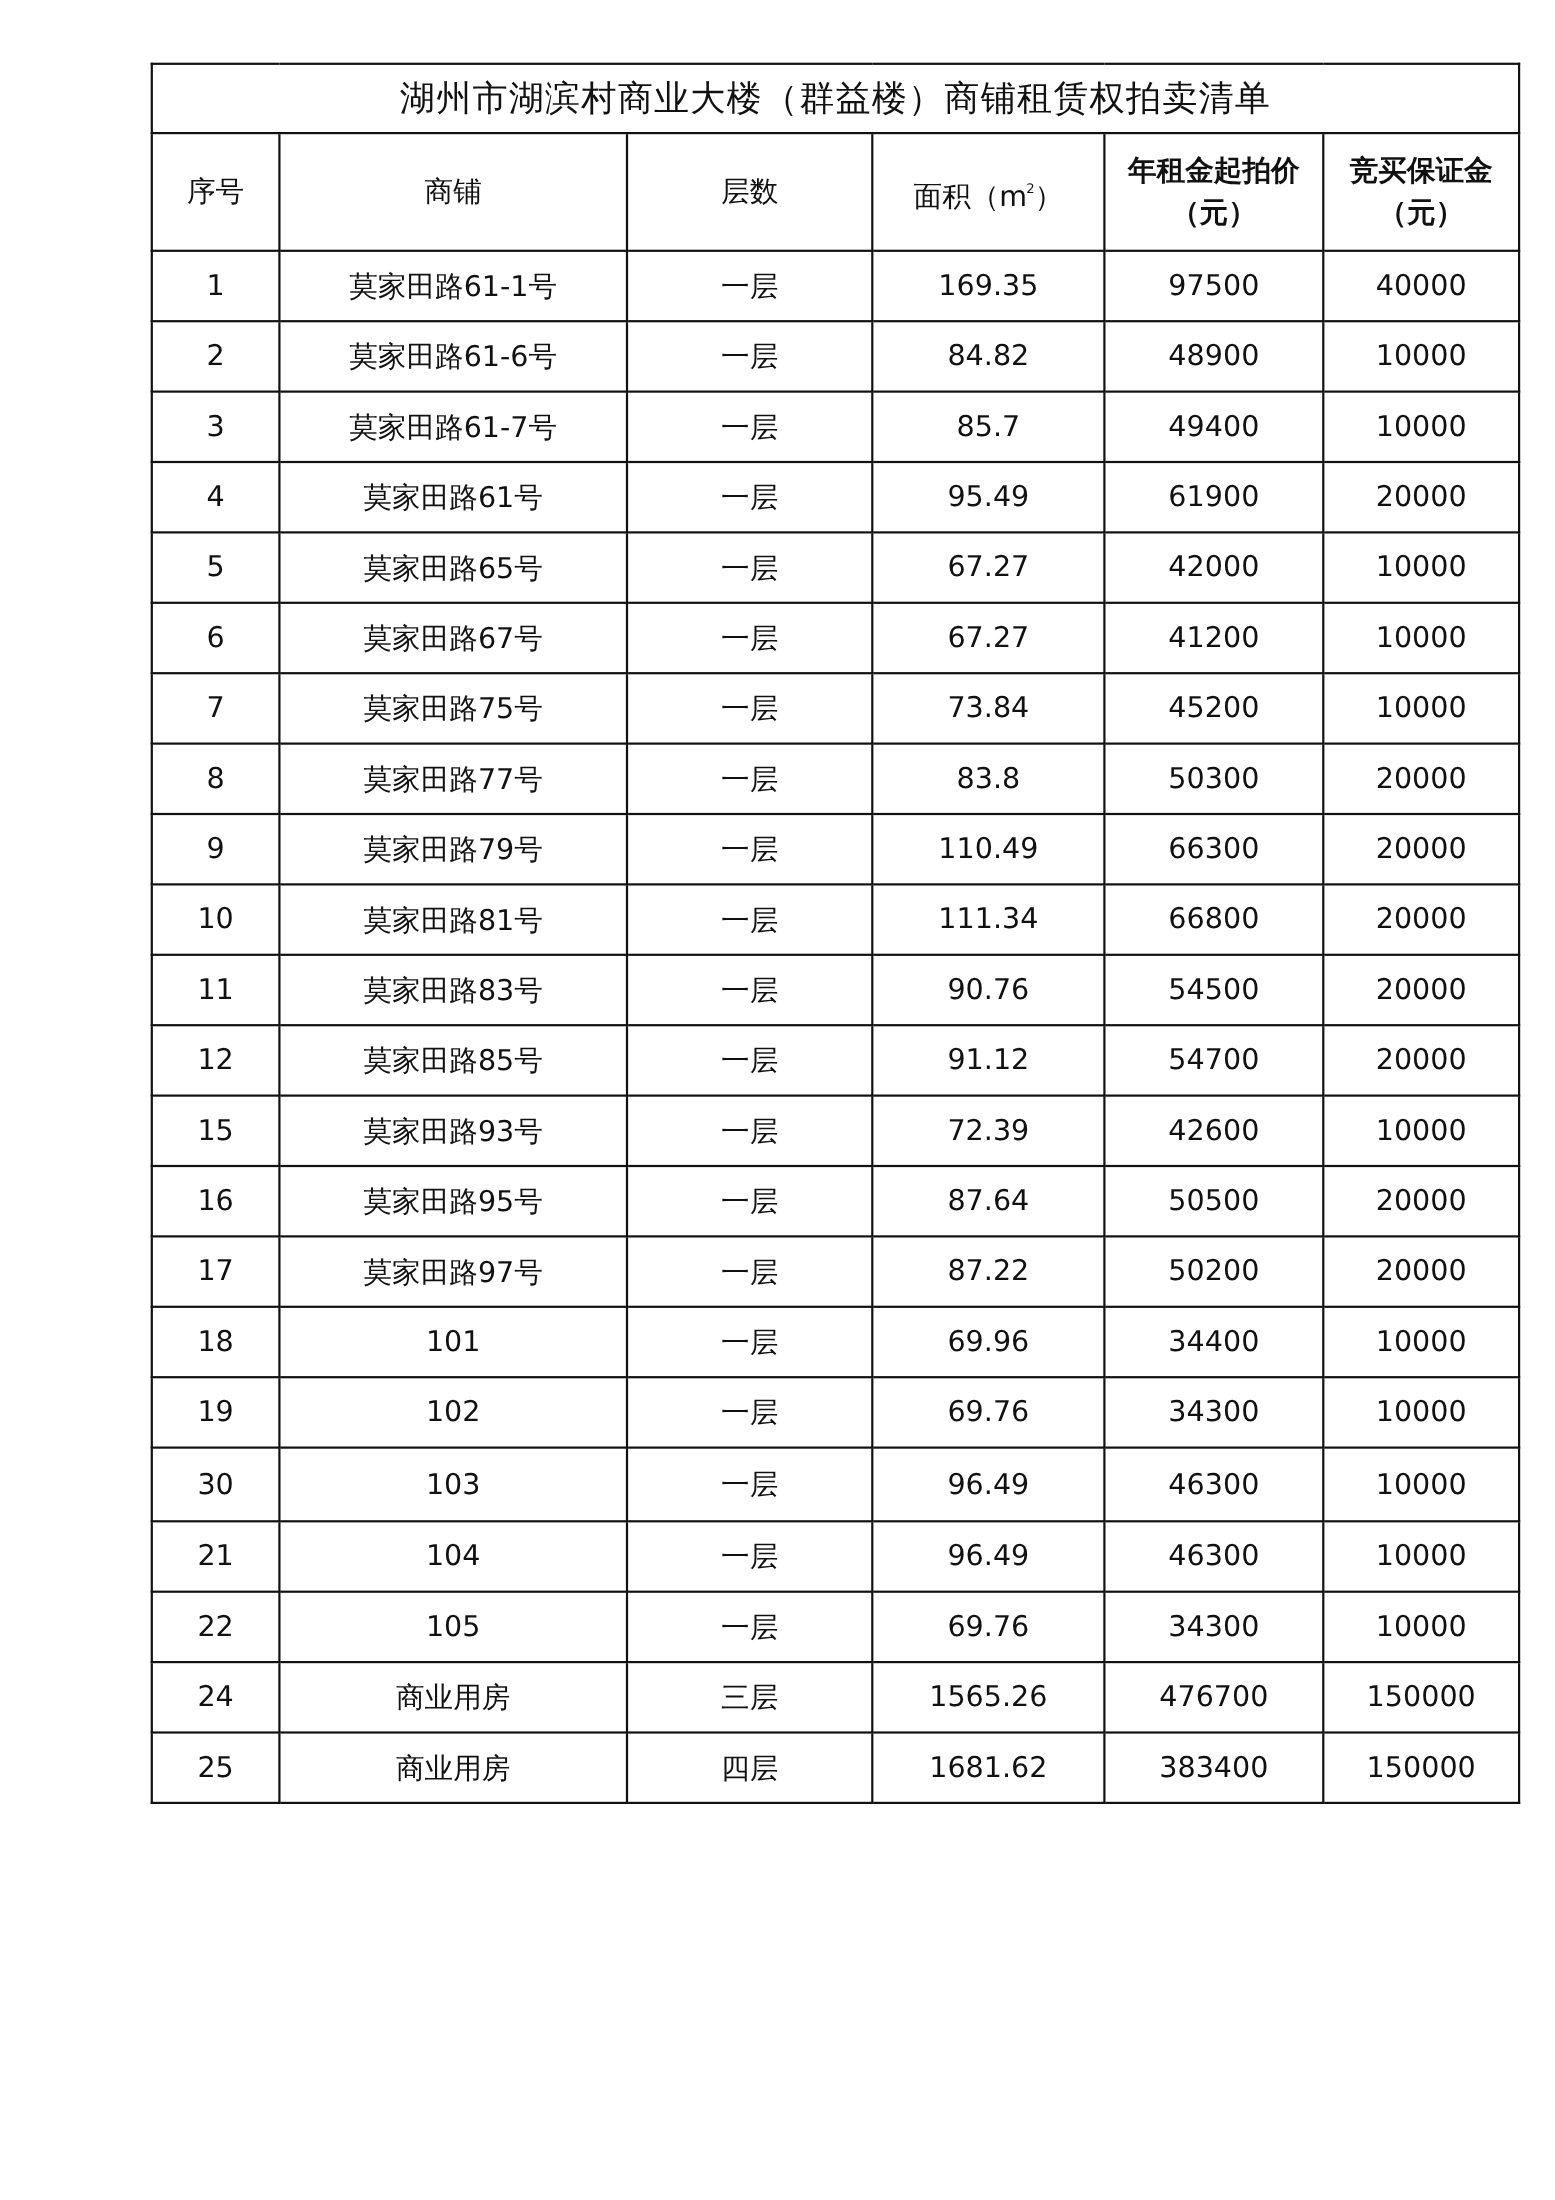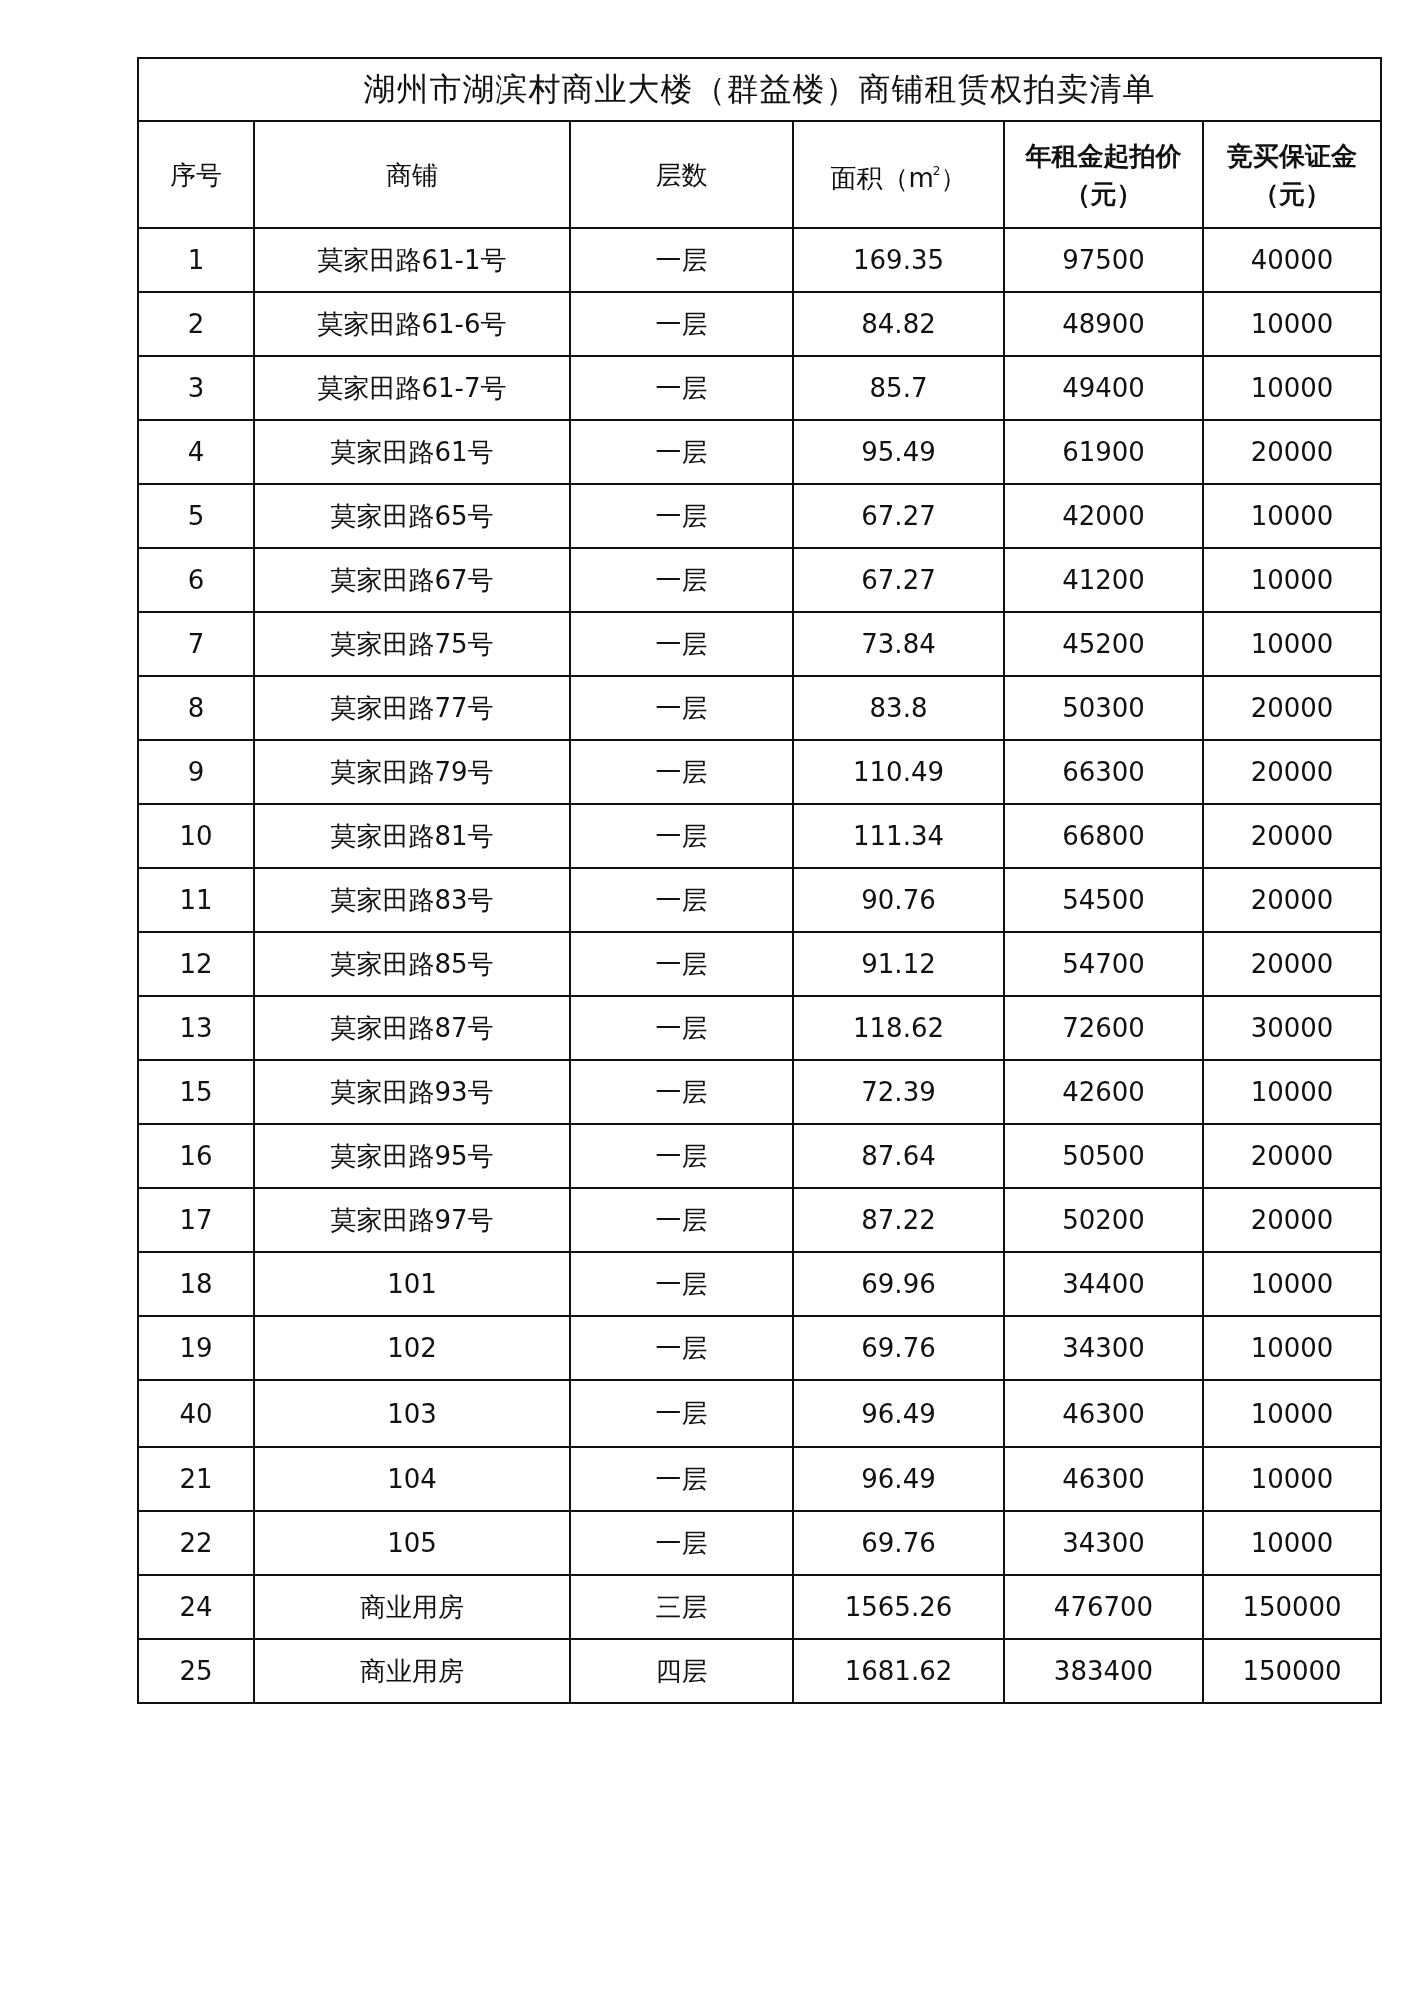--- a/index.html
+++ b/index.html
@@ -202,28 +202,20 @@
 
   <tr class="data-row">
     <td>12</td>
     <td>莫家田路85号</td>
     <td>一层</td>
     <td>91.12</td>
     <td>54700</td>
     <td>20000</td>
   </tr>
 
-  <tr class="data-row">
-    <td>13</td>
-    <td>莫家田路87号</td>
-    <td>一层</td>
-    <td>118.62</td>
-    <td>72600</td>
-    <td>30000</td>
-  </tr>
 
 
   <tr class="data-row">
     <td>15</td>
     <td>莫家田路93号</td>
     <td>一层</td>
     <td>72.39</td>
     <td>42600</td>
     <td>10000</td>
   </tr>
@@ -258,21 +250,21 @@
   <tr class="data-row">
     <td>19</td>
     <td>102</td>
     <td>一层</td>
     <td>69.76</td>
     <td>34300</td>
     <td>10000</td>
   </tr>
 
   <tr class="data-row tall">
-    <td>40</td>
+    <td>30</td>
     <td>103</td>
     <td>一层</td>
     <td>96.49</td>
     <td>46300</td>
     <td>10000</td>
   </tr>
 
   <tr class="data-row">
     <td>21</td>
     <td>104</td>

